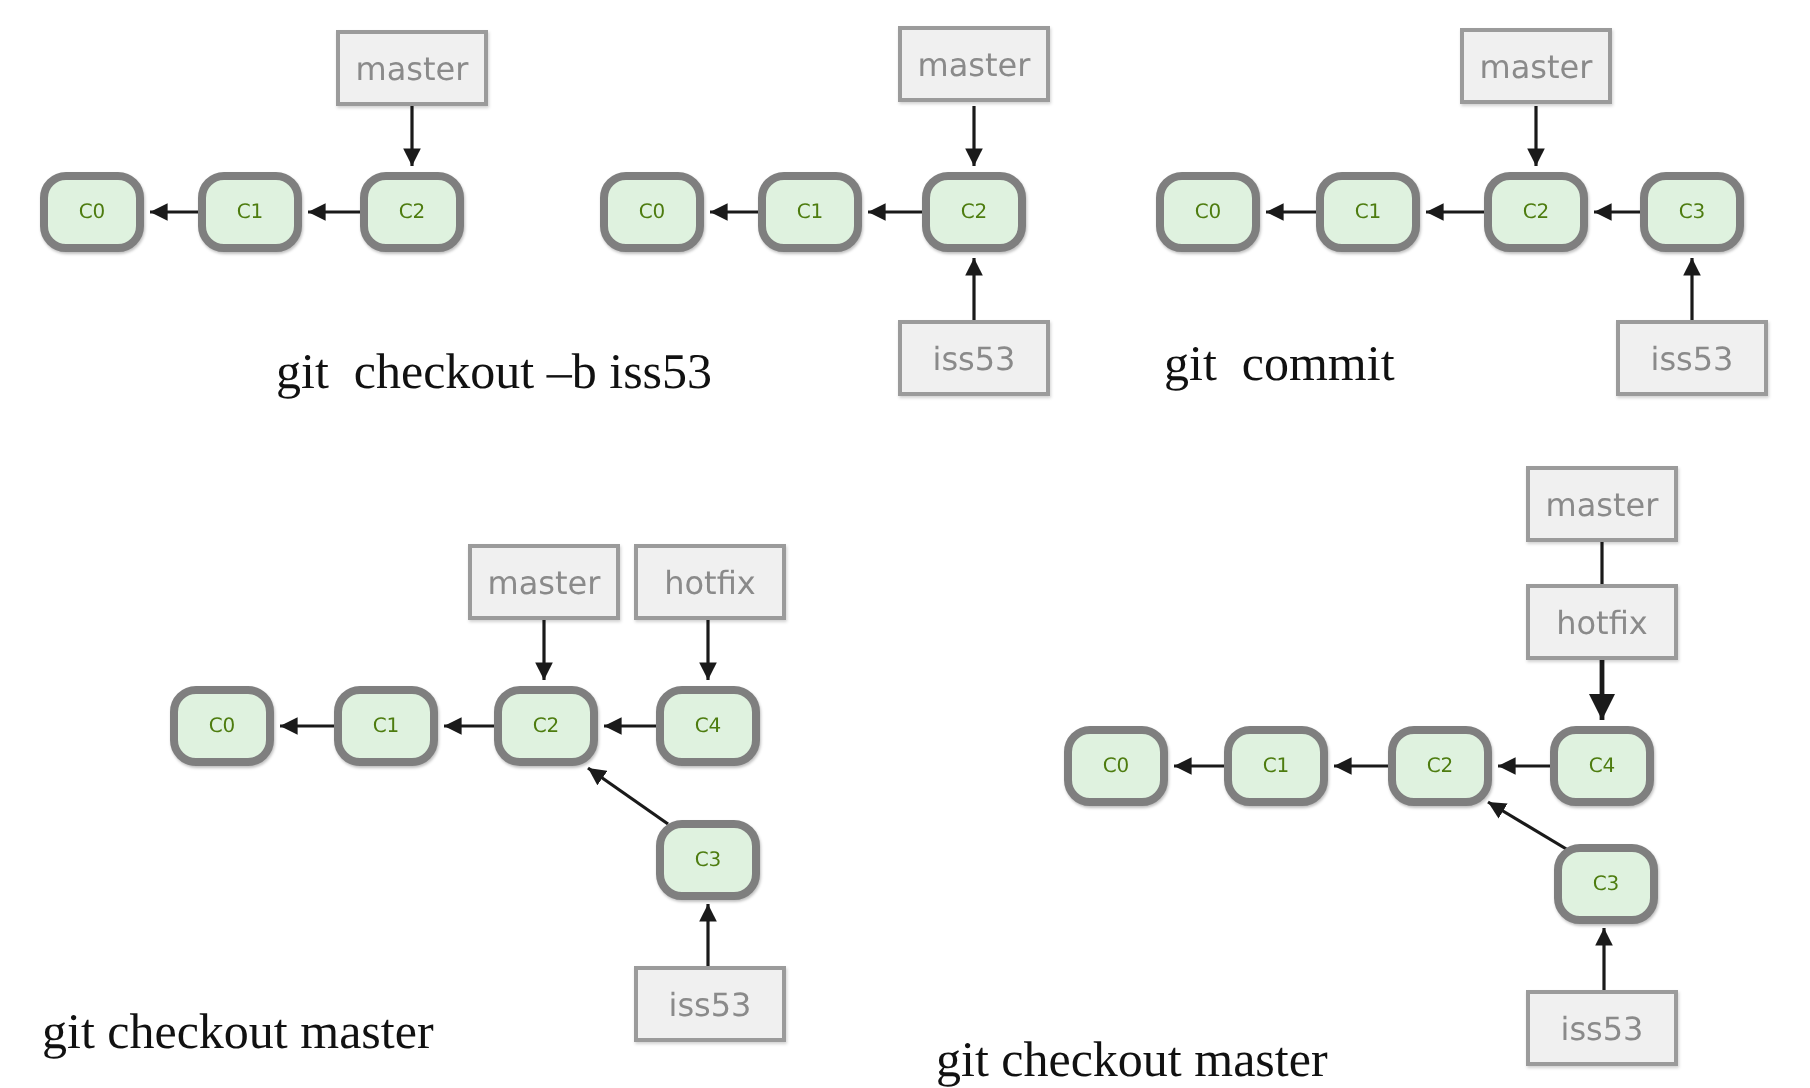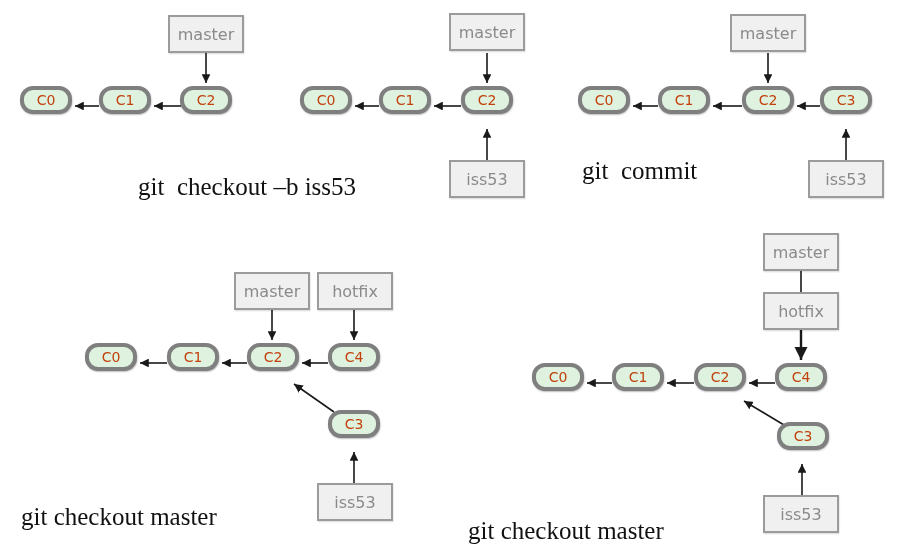--- a/index.html
+++ b/index.html
@@ -30,30 +30,30 @@
     pointer-events: none;
   }
   .arrow-layer line {
     stroke: var(--arrow);
     stroke-width: 1.6;
   }
   .arrow-layer line.thick { stroke-width: 2.4; }
   .arrow-layer .ah-path { fill: var(--arrow); }
   .commit {
     position: absolute;
-    width: 52px; height: 28px;
+    width: 52px; height: 40px;
     box-sizing: border-box;
     background: var(--commit-fill);
     border: 4px solid var(--commit-border);
     border-radius: 13px;
     box-shadow: 0.5px 1px 1.5px rgba(0,0,0,0.25);
     display: flex; align-items: center; justify-content: center;
     font-family: "DejaVu Sans", sans-serif;
-    font-size: 14px;
-    color: #c2410c;
+    font-size: 10px;
+    color: #4d7c0f;
   }
   .branch {
     position: absolute;
     width: 76px; height: 38px;
     box-sizing: border-box;
     background: var(--branch-fill);
     border: 2px solid var(--branch-border);
     box-shadow: 0.5px 1px 1.5px rgba(0,0,0,0.18);
     display: flex; align-items: center; justify-content: center;
     font-family: "DejaVu Sans", sans-serif;
@@ -125,21 +125,21 @@
   <div class="commit" style="left:379px;top:86px;">C1</div>
   <div class="commit" style="left:461px;top:86px;">C2</div>
   <div class="branch" style="left:449px;top:160px;">iss53</div>
 
   <div class="branch" style="left:730px;top:14px;">master</div>
   <div class="commit" style="left:578px;top:86px;">C0</div>
   <div class="commit" style="left:658px;top:86px;">C1</div>
   <div class="commit" style="left:742px;top:86px;">C2</div>
   <div class="commit" style="left:820px;top:86px;">C3</div>
   <div class="branch" style="left:808px;top:160px;">iss53</div>
-  <div class="caption" style="left:582px;top:156px;">git  commit</div>
+  <div class="caption" style="left:582px;top:168px;">git  commit</div>
 
   <div class="branch" style="left:234px;top:272px;">master</div>
   <div class="branch" style="left:317px;top:272px;">hotfix</div>
   <div class="commit" style="left:85px;top:343px;">C0</div>
   <div class="commit" style="left:167px;top:343px;">C1</div>
   <div class="commit" style="left:247px;top:343px;">C2</div>
   <div class="commit" style="left:328px;top:343px;">C4</div>
   <div class="commit" style="left:328px;top:410px;">C3</div>
   <div class="branch" style="left:317px;top:483px;">iss53</div>
   <div class="caption" style="left:21px;top:444px;">

